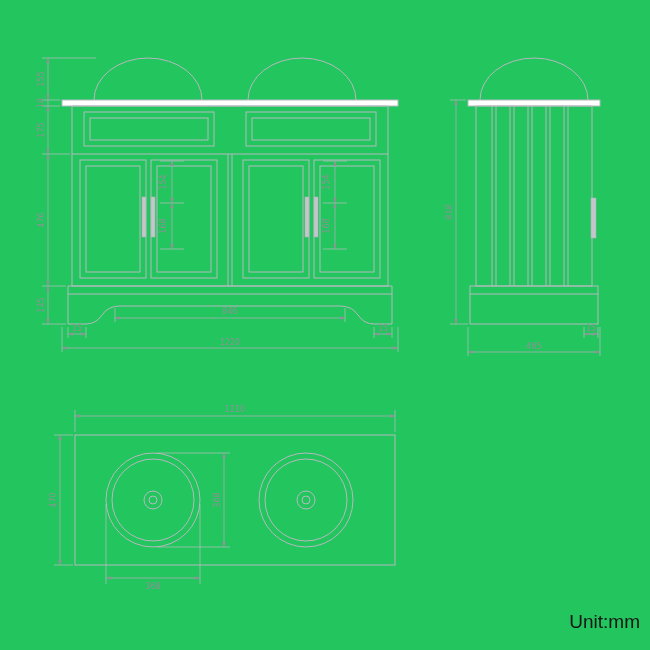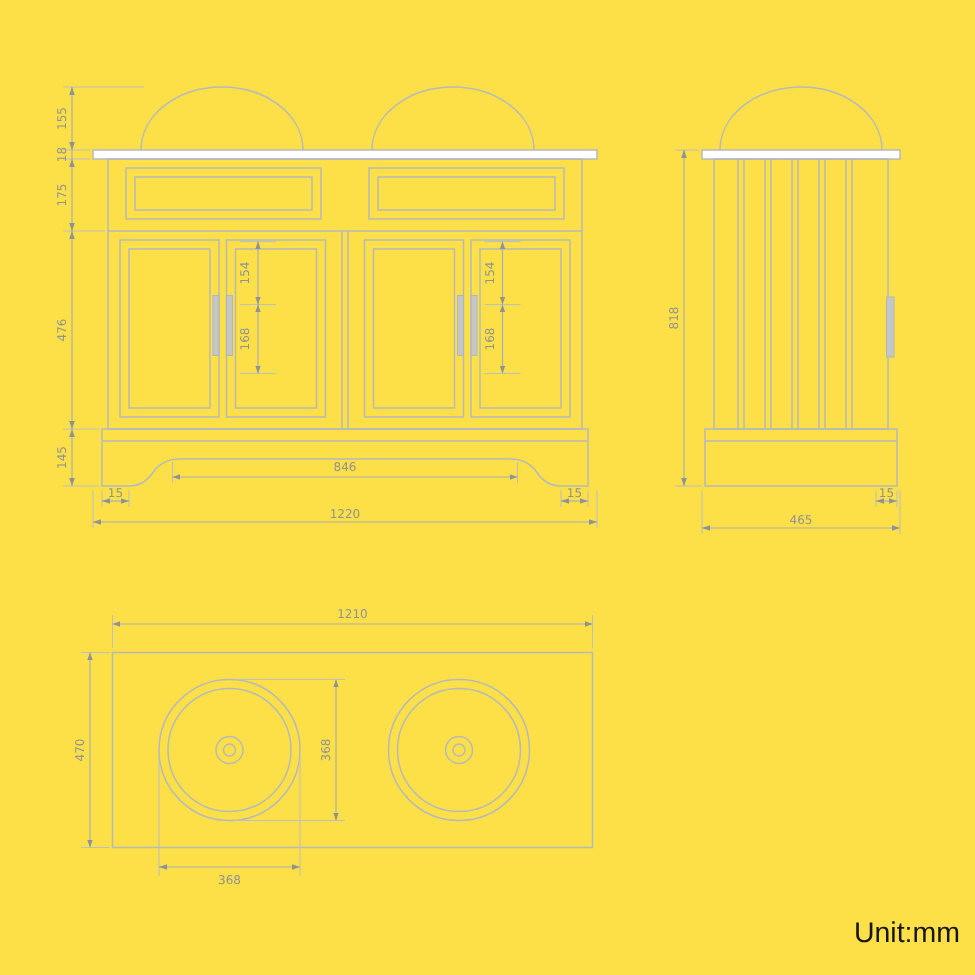--- a/index.html
+++ b/index.html
@@ -1,16 +1,16 @@
 <!DOCTYPE html>
 <html><head>
 <meta charset="utf-8">
 <style>
   html,body{margin:0;padding:0;background:#ffffff;}
-  .page{width:650px;height:650px;position:relative;background:#fde047;overflow:hidden;
+  .page{width:650px;height:650px;position:relative;background:#22c55e;overflow:hidden;
         font-family:"Liberation Sans",sans-serif;}
   svg{display:block;}
   .ln{stroke:#b6b9bd;stroke-width:1;fill:none;}
   .fillw{fill:#ffffff;}
   .extln{stroke:#bcbfc3;stroke-width:0.7;fill:none;}
   .dimln{stroke:#a9adb2;stroke-width:0.8;fill:none;}
   .handle{fill:#c4c7ca;stroke:#b0b3b7;stroke-width:0.6;}
   .dimtxt{font-family:"DejaVu Sans",sans-serif;font-size:8px;fill:#8f9297;text-anchor:middle;}
   .unit{font-family:"Liberation Sans",sans-serif;font-size:19px;fill:#161616;text-anchor:end;}
 </style>

